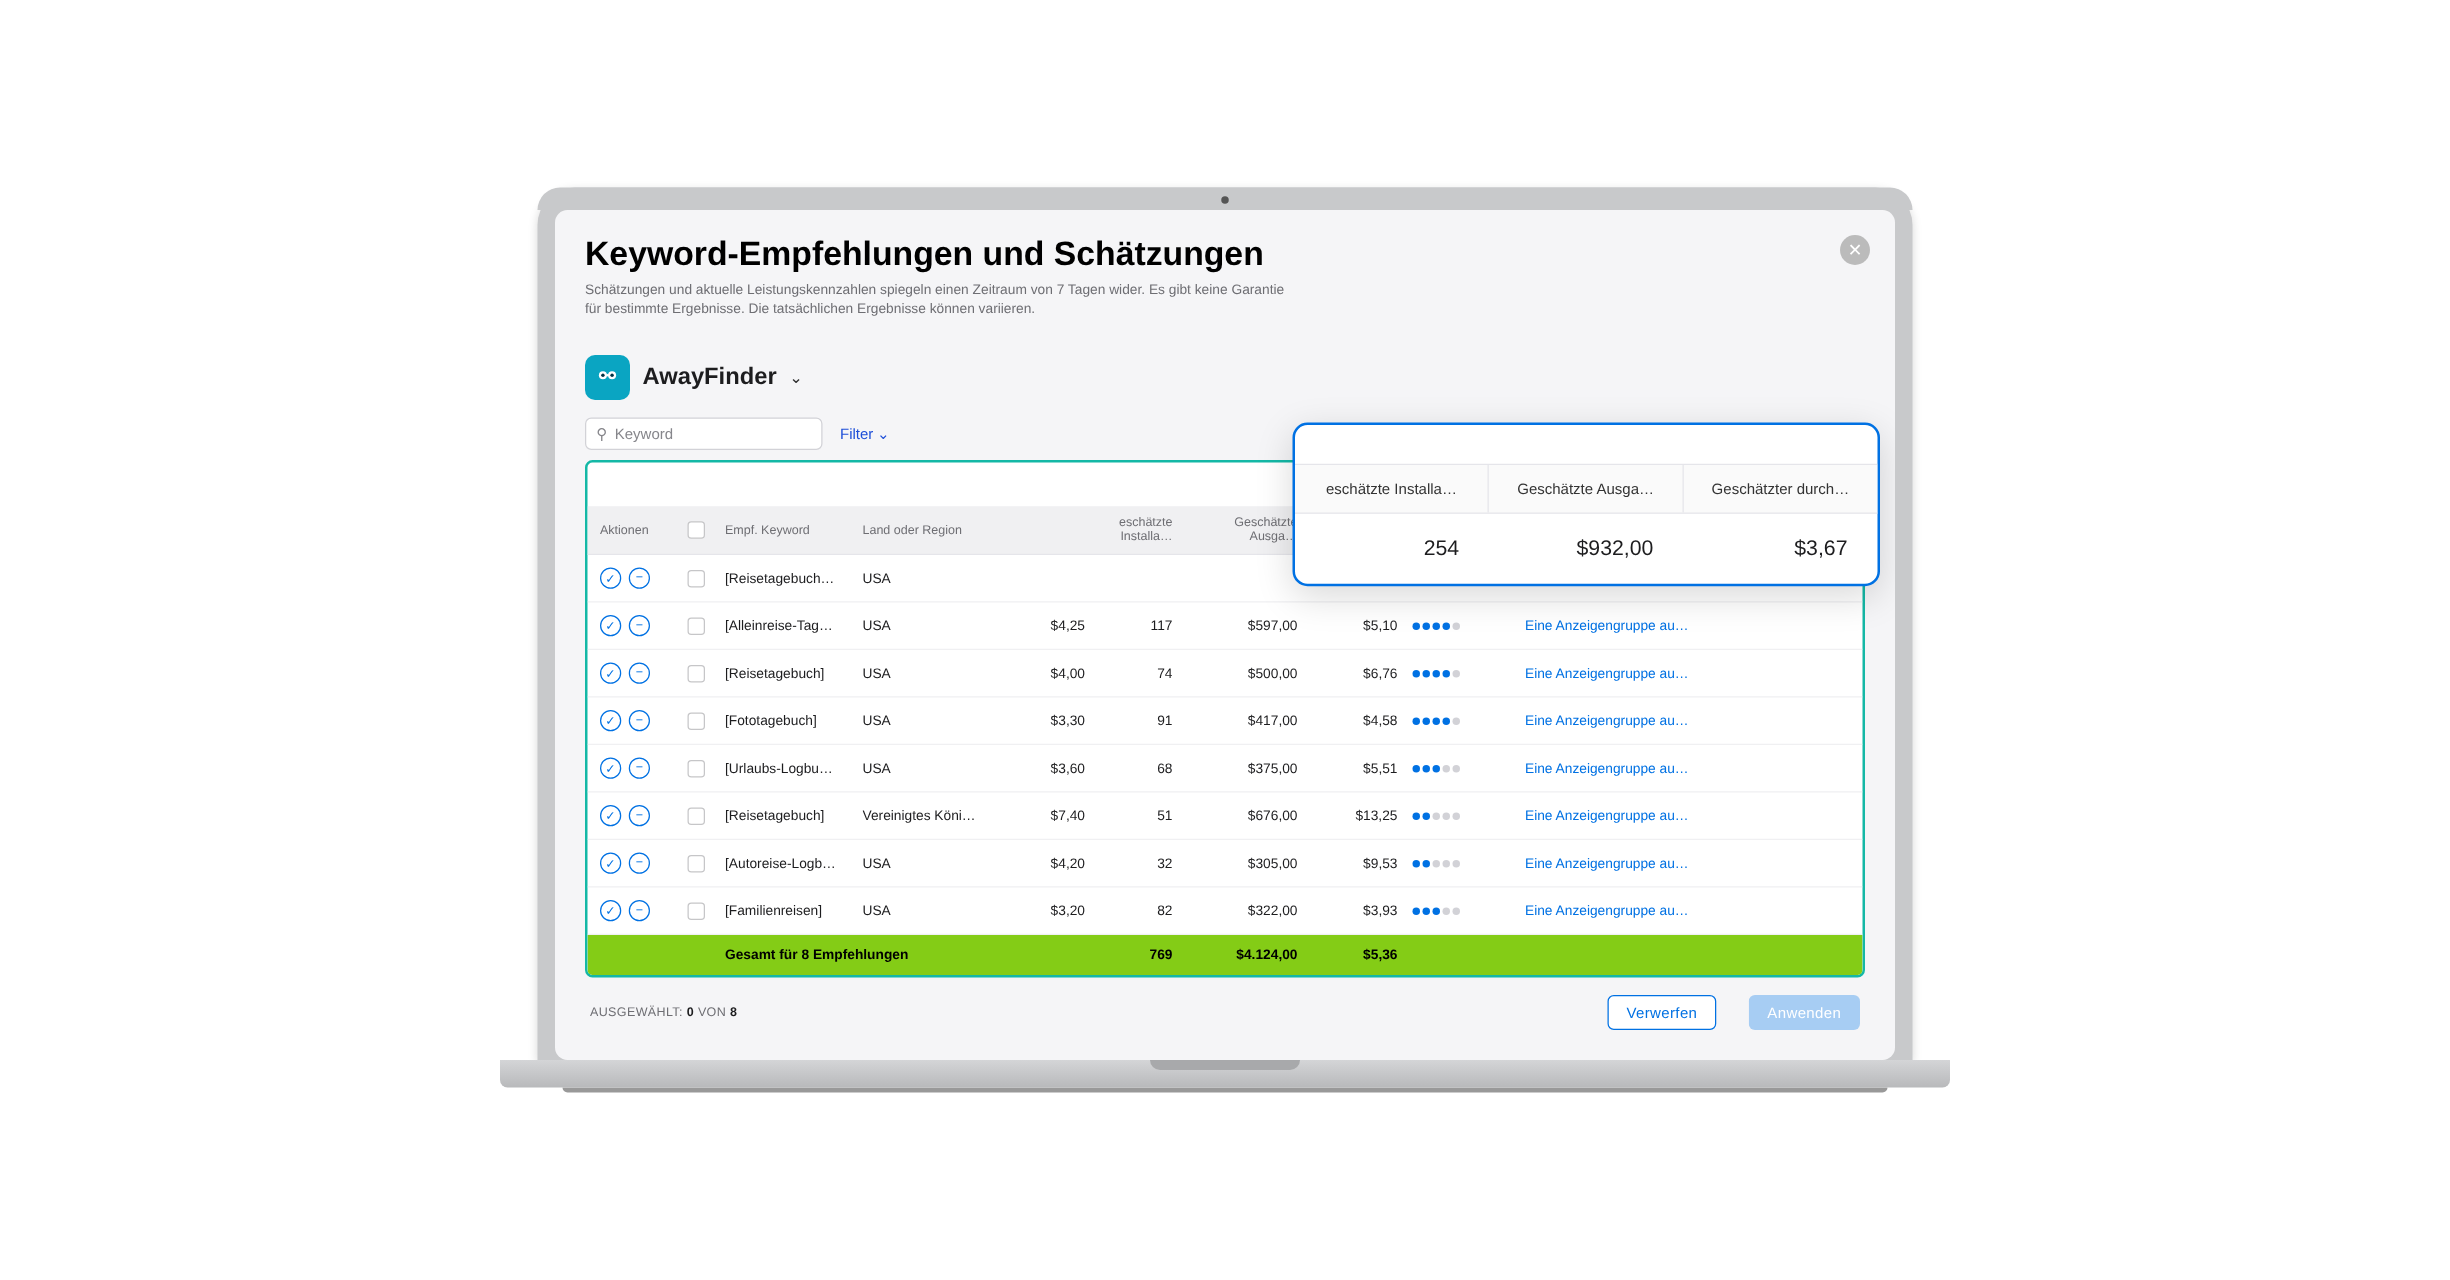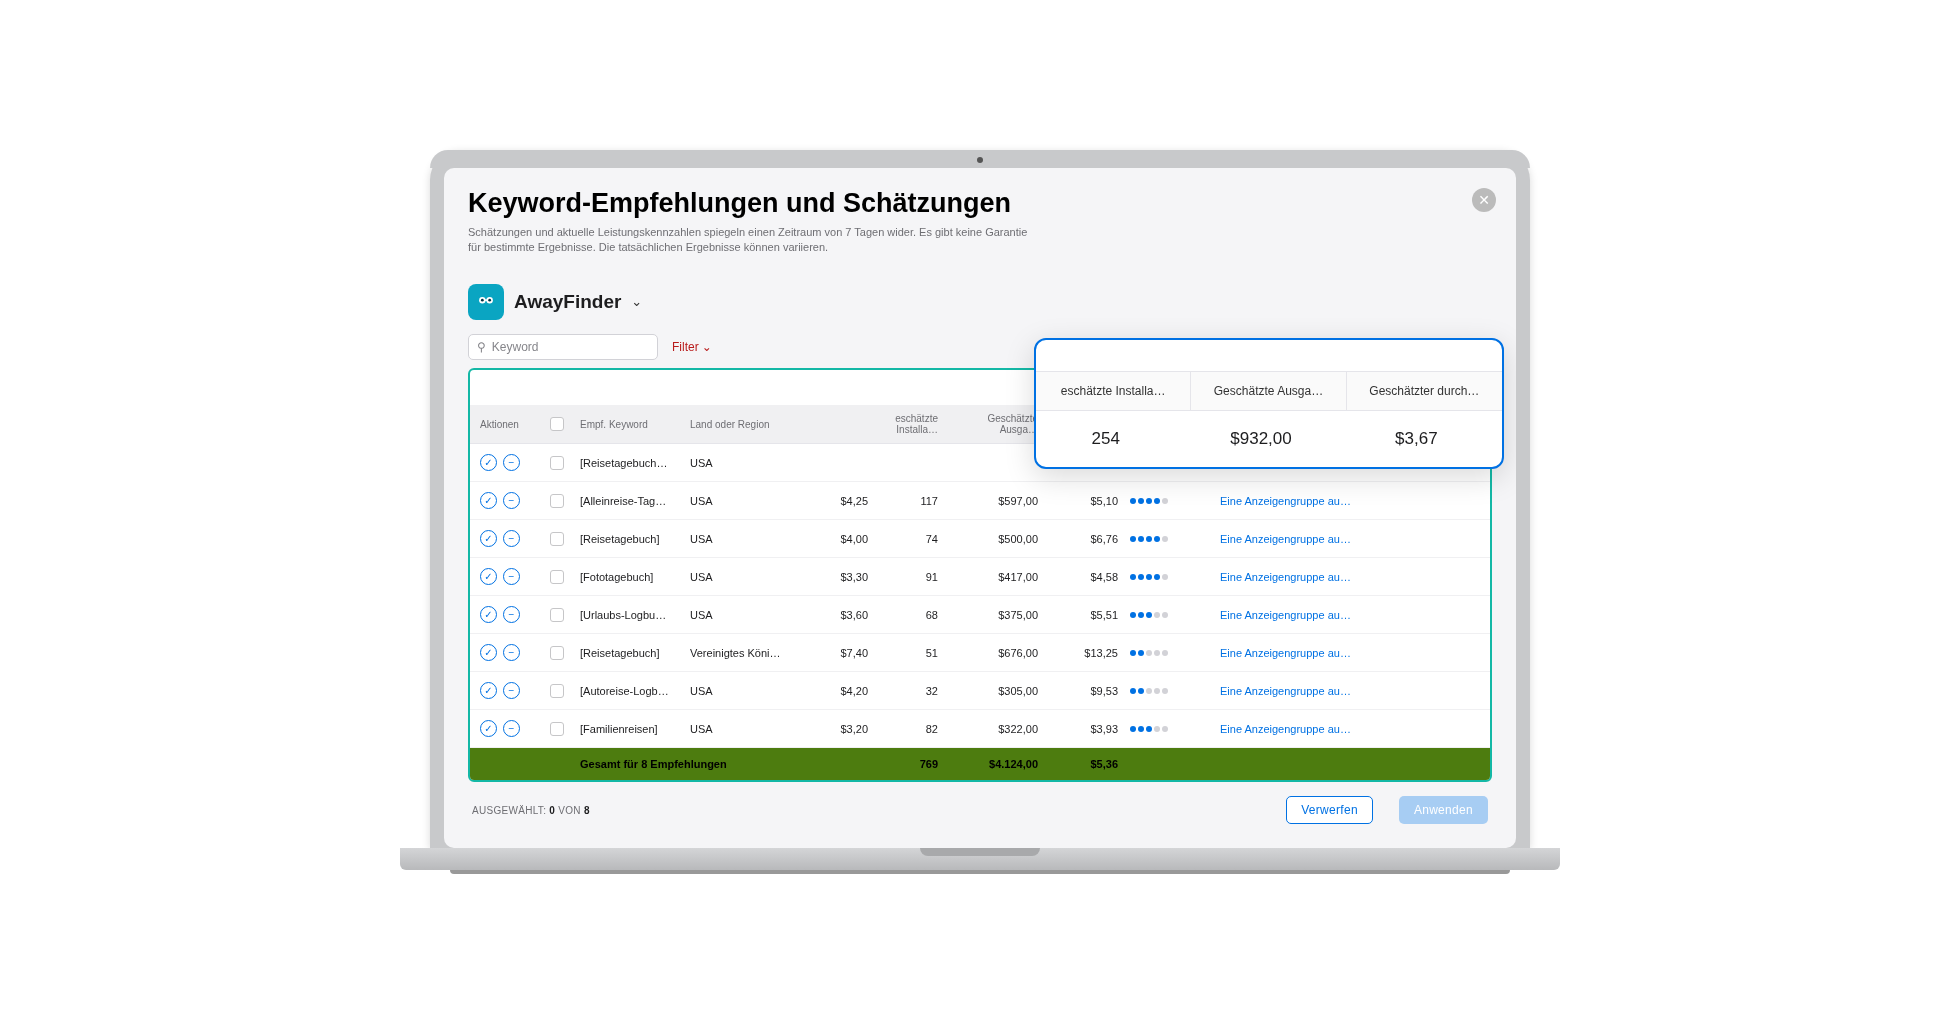--- a/index.html
+++ b/index.html
@@ -129,21 +129,21 @@
       border: 1px solid #d2d2d7;
       border-radius: 5px;
       padding: 5px 8px;
       display: flex; align-items: center;
       gap: 6px;
       background: #fff;
       font-size: 12px;
       color: #86868b;
     }
     .filter-btn {
-      color: #b91c1c;
+      color: #1d4ed8;
       font-size: 12px;
       display: flex; align-items: center; gap: 3px;
       cursor: pointer;
     }
     .toolbar-right {
       margin-left: auto;
       display: flex;
       align-items: center;
       gap: 14px;
       font-size: 12px;
@@ -173,21 +173,21 @@
       padding: 8px 10px;
       color: #6e6e73;
       font-size: 10px;
     }
     .trow {
       padding: 10px 10px;
       border-bottom: 1px solid #f0f0f2;
       color: #1d1d1f;
     }
     .tfoot {
-      background: #4d7c0f;
+      background: #84cc16;
       padding: 10px 10px;
       font-weight: 600;
       font-size: 11px;
     }
     .actions-cell { display: flex; gap: 6px; }
     .action-circle {
       width: 17px; height: 17px;
       border: 1.5px solid #0071e3;
       border-radius: 50%;
       display: flex; align-items: center; justify-content: center;
@@ -267,20 +267,21 @@
       color: #333;
       border-right: 1px solid #e5e5ea;
       white-space: nowrap; overflow: hidden; text-overflow: ellipsis;
     }
     .popover-head > div:last-child { border-right: none; }
     .popover-body > div {
       padding: 18px 8px;
       font-size: 17px;
       font-weight: 500;
       color: #1d1d1f;
+      text-align: right;
       padding-right: 24px;
     }
     .popover-blank { height: 32px; border-bottom: 1px solid #e5e5ea; }
   </style>
 </head>
 <body>
 
 <div class="laptop-frame">
   <div class="laptop-bezel">
     <div class="notch-bar">

